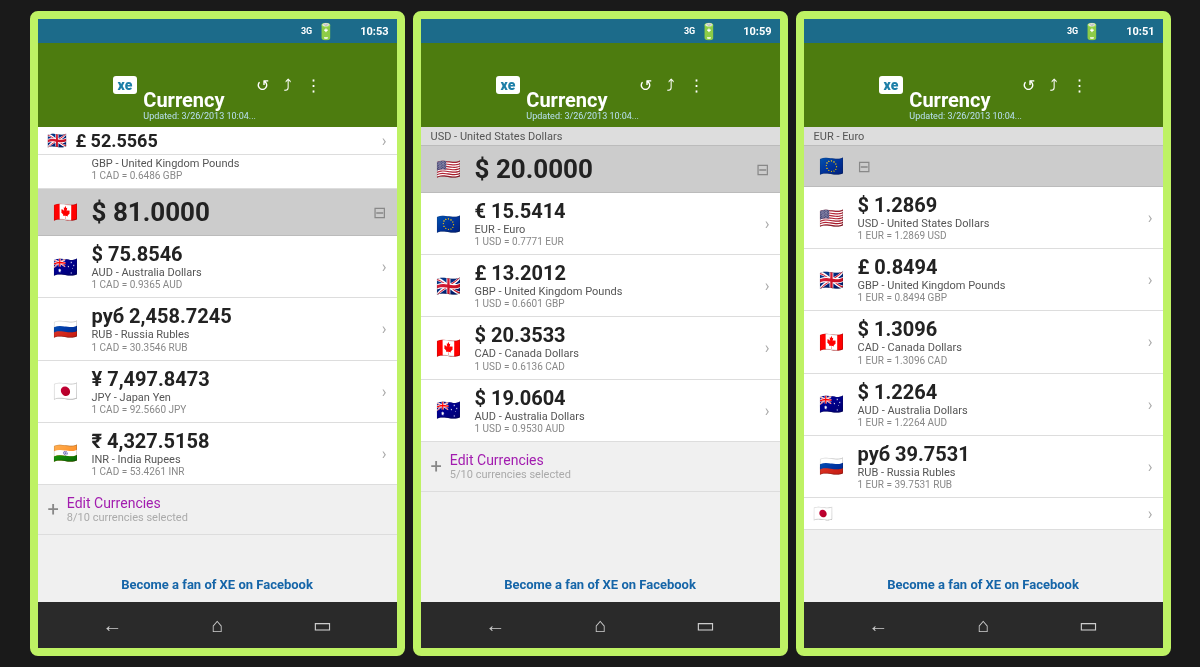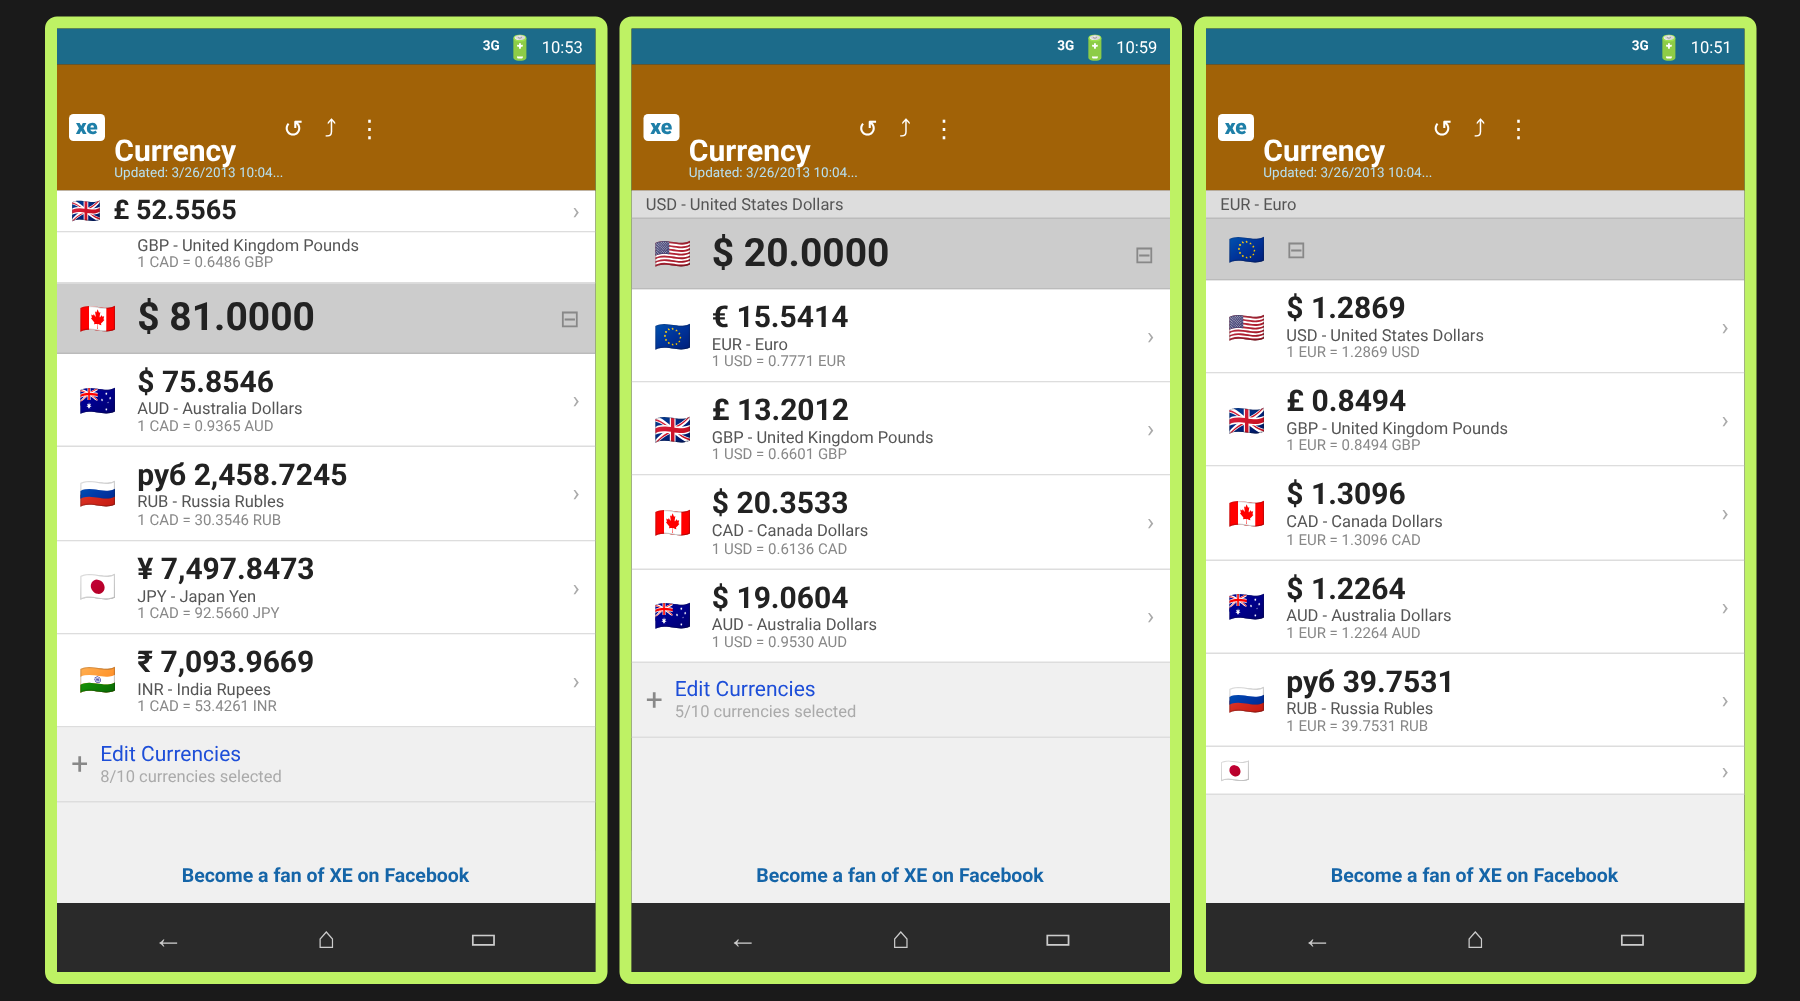--- a/index.html
+++ b/index.html
@@ -37,36 +37,36 @@
       gap: 4px;
     }
     .status-bar .signal {
       color: white;
       font-size: 9px;
       font-weight: bold;
     }
     .status-bar .time {
       color: white;
       font-size: 11px;
-      font-weight: normal;
-      margin-left: 0;
+      font-weight: bold;
+      margin-left: 20px;
     }
     .status-icons {
       display: flex;
       align-items: center;
       gap: 2px;
     }
 
     
     .app-header {
-      background: #a16207;
+      background: #4d7c0f;
       padding: 6px 8px;
       display: flex;
       align-items: center;
-      justify-content: flex-start;
+      justify-content: center;
     }
     .header-left {
       display: flex;
       align-items: center;
       gap: 6px;
     }
     .xe-logo {
       background: white;
       color: #1e7fa8;
       font-weight: 900;
@@ -204,21 +204,21 @@
       display: flex;
       align-items: center;
       gap: 8px;
       border-bottom: 1px solid #ddd;
     }
     .edit-plus {
       color: #888;
       font-size: 20px;
     }
     .edit-label {
-      color: #1d4ed8;
+      color: #a21caf;
       font-size: 14px;
     }
     .edit-sublabel {
       color: #aaa;
       font-size: 11px;
     }
 
     
     .facebook-row {
       padding: 10px;
@@ -320,21 +320,21 @@
       <div class="currency-info">
         <div class="currency-amount">¥ 7,497.8473</div>
         <div class="currency-name">JPY - Japan Yen</div>
         <div class="currency-rate">1 CAD = 92.5660 JPY</div>
       </div>
       <span class="chevron">›</span>
     </div>
     <div class="currency-item">
       <div class="flag">🇮🇳</div>
       <div class="currency-info">
-        <div class="currency-amount">₹ 7,093.9669</div>
+        <div class="currency-amount">₹ 4,327.5158</div>
         <div class="currency-name">INR - India Rupees</div>
         <div class="currency-rate">1 CAD = 53.4261 INR</div>
       </div>
       <span class="chevron">›</span>
     </div>
     <div class="edit-currencies-row">
       <span class="edit-plus">+</span>
       <div>
         <div class="edit-label">Edit Currencies</div>
         <div class="edit-sublabel">8/10 currencies selected</div>

